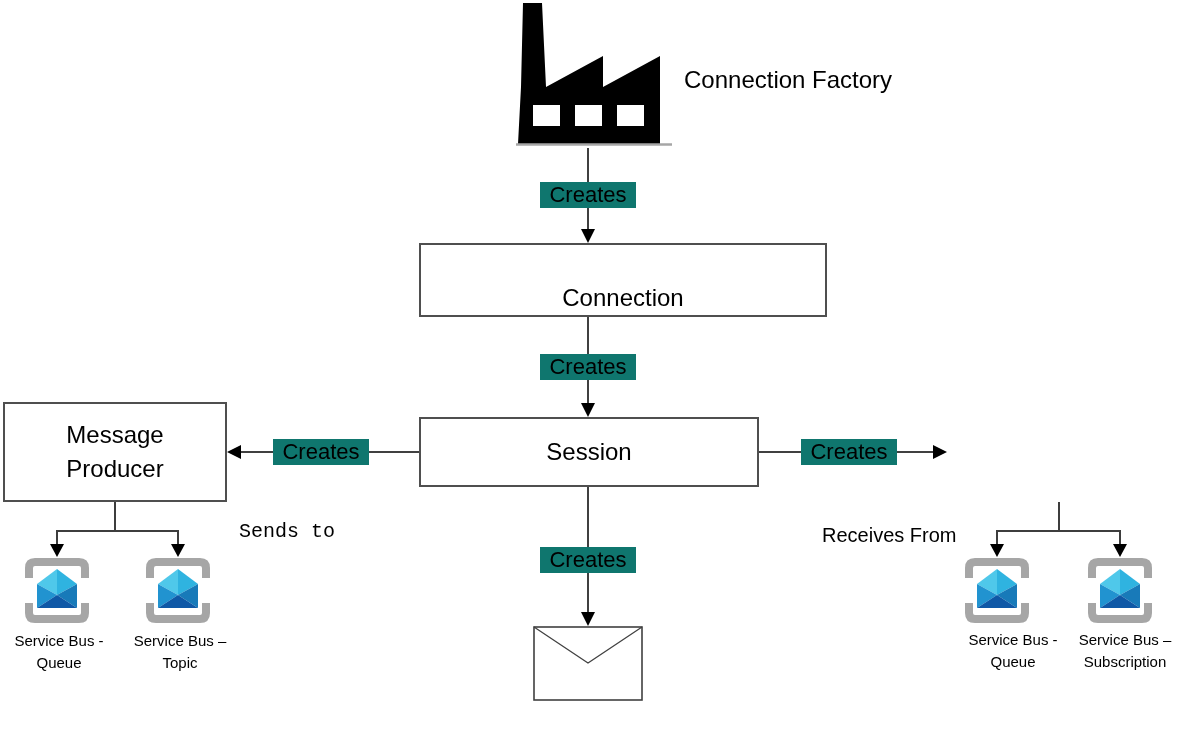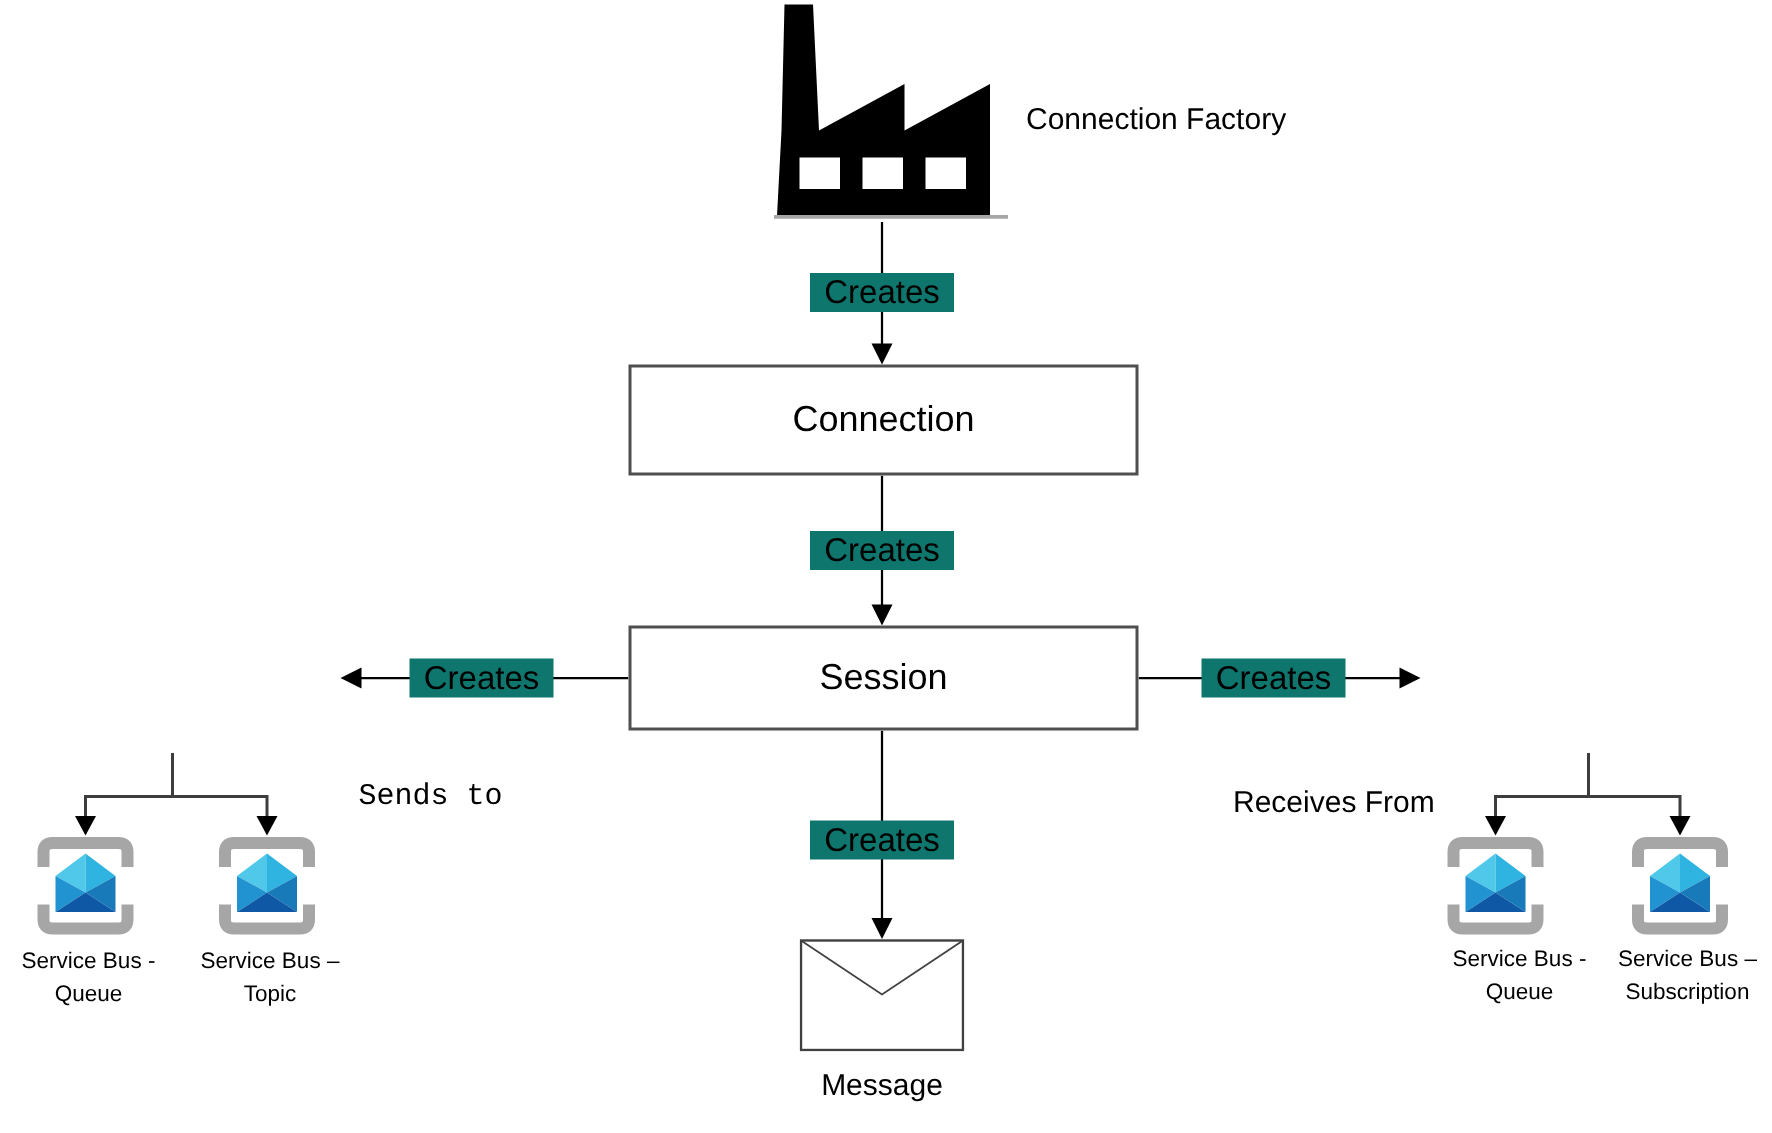--- a/index.html
+++ b/index.html
@@ -20,21 +20,21 @@
   }
   .side-label{
     position:absolute;font-size:20px;line-height:24px;color:#000;
     white-space:nowrap;z-index:4;
   }
   .sb-label{
     position:absolute;font-size:15px;line-height:22px;color:#000;
     text-align:center;z-index:4;
   }
   .big-label{
-    position:absolute;font-size:20px;line-height:28px;color:#000;
+    position:absolute;font-size:24px;line-height:28px;color:#000;
     white-space:nowrap;z-index:4;
   }
   .icon{position:absolute;z-index:3;}
   #connector-layer{position:absolute;left:0;top:0;z-index:1;}
 </style>
 </head>
 <body>
 
 <div id="stage">
 
@@ -67,44 +67,46 @@
   <svg class="icon" style="left:516px;top:2px;" width="156" height="144" viewBox="0 0 156 144">
     <polygon points="2,142 5,85 7,1 26,1 30,85 87,54 87,85 144,54 144,142" fill="#000000"></polygon>
     <rect x="17" y="103" width="27" height="21" fill="#ffffff"></rect>
     <rect x="59" y="103" width="27" height="21" fill="#ffffff"></rect>
     <rect x="101" y="103" width="27" height="21" fill="#ffffff"></rect>
     <line x1="0" y1="142.5" x2="156" y2="142.5" stroke-width="2.5" stroke="#a6a6a6"></line>
   </svg>
 
   <div class="big-label" style="left:684px;top:66px;">Connection Factory</div>
 
-  <div class="box" style="left:419px;top:243px;width:340px;height:74px;">
+  <div class="box" style="left:419px;top:243px;width:408px;height:74px;align-items:flex-end;">
     <span>Connection</span>
   </div>
 
   <div class="box" style="left:419px;top:417px;width:340px;height:70px;">
     <span>Session</span>
   </div>
 
+  <div class="box" style="left:3px;top:402px;width:224px;height:100px;">
+    <span style="display:inline-block;max-width:150px;">Message Producer</span>
+  </div>
 
 
   <div class="edge-label" style="left:540px;top:182px;width:96px;">Creates</div>
   <div class="edge-label" style="left:540px;top:354px;width:96px;">Creates</div>
   <div class="edge-label" style="left:273px;top:439px;width:96px;">Creates</div>
   <div class="edge-label" style="left:801px;top:439px;width:96px;">Creates</div>
   <div class="edge-label" style="left:540px;top:547px;width:96px;">Creates</div>
 
   <div class="side-label" style="left:239px;top:520px;font-family:Liberation Mono, monospace;">Sends to</div>
   <div class="side-label" style="left:822px;top:523px;">Receives From</div>
 
   <svg class="icon" style="left:533px;top:626px;" width="110" height="75" viewBox="0 0 110 75">
     <rect x="1" y="1" width="108" height="73" fill="#ffffff" stroke="#404040" stroke-width="1.6"></rect>
     <polyline points="1,1 55,37 109,1" fill="none" stroke="#404040" stroke-width="1.2"></polyline>
   </svg>
-  <div class="big-label" style="left:508px;top:710px;width:160px;text-align:center;">Message</div>
 
   <svg class="icon" style="left:22px;top:557px;" width="70" height="67" viewBox="0 0 70 67">
     <path d="M7 21 V11 Q7 5 13 5 H57 Q63 5 63 11 V21" fill="none" stroke-width="8" stroke="#a6a6a6"></path>
     <path d="M7 46 V56 Q7 62 13 62 H57 Q63 62 63 56 V46" fill="none" stroke-width="8" stroke="#a6a6a6"></path>
     <polygon points="35,12 15,27 35,38" fill="#4fc8ea"></polygon>
     <polygon points="35,12 55,27 35,38" fill="#2fb3e0"></polygon>
     <polygon points="15,27 15,51 35,38" fill="#2193d0"></polygon>
     <polygon points="55,27 55,51 35,38" fill="#187ab9"></polygon>
     <polygon points="15,51 55,51 35,38" fill="#0f58a6"></polygon>
   </svg>

